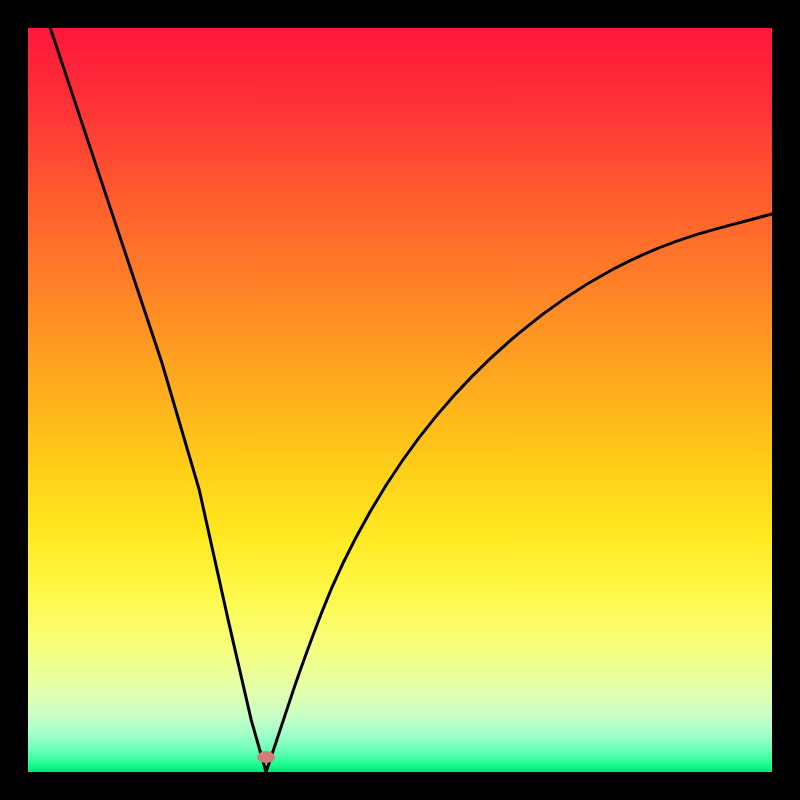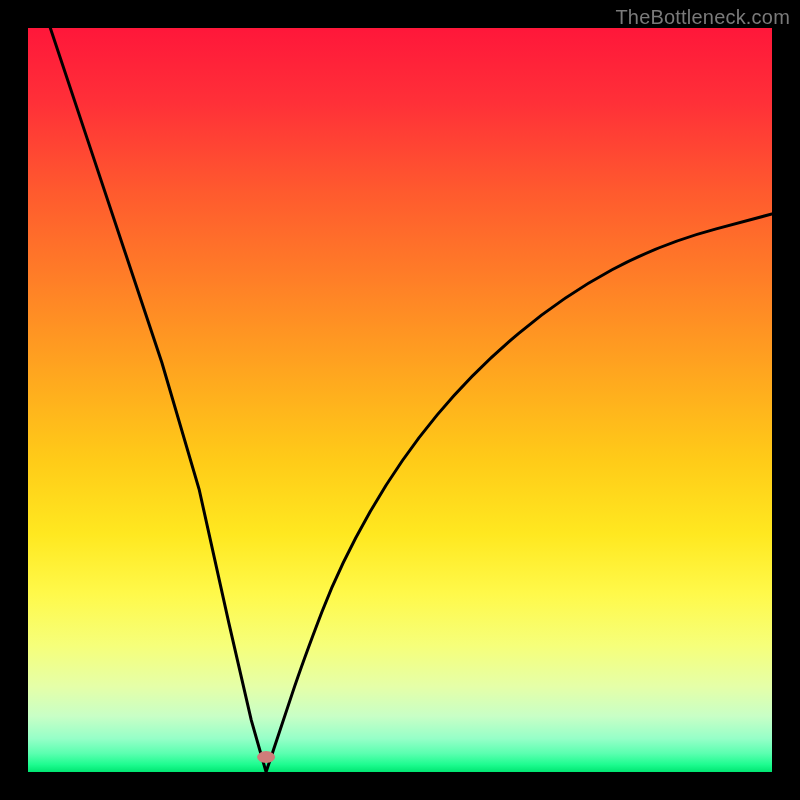--- a/index.html
+++ b/index.html
@@ -38,21 +38,20 @@
   .plot svg {
     display: block;
     width: 744px;
     height: 744px;
   }
 </style>
 </head>
 <body>
 
 <div class="frame">
-  <div class="watermark">TheBottleneck.com</div>
   <div class="plot">
     <svg viewBox="0 0 744 744" xmlns="http://www.w3.org/2000/svg">
       <defs>
         <linearGradient id="bg-grad" x1="0" y1="0" x2="0" y2="1">
             <stop offset="0.00%" stop-color="#ff173a"></stop>
             <stop offset="10.00%" stop-color="#ff3038"></stop>
             <stop offset="22.00%" stop-color="#ff5a2e"></stop>
             <stop offset="34.00%" stop-color="#ff7f27"></stop>
             <stop offset="46.00%" stop-color="#ffa51f"></stop>
             <stop offset="58.00%" stop-color="#ffcb18"></stop>

